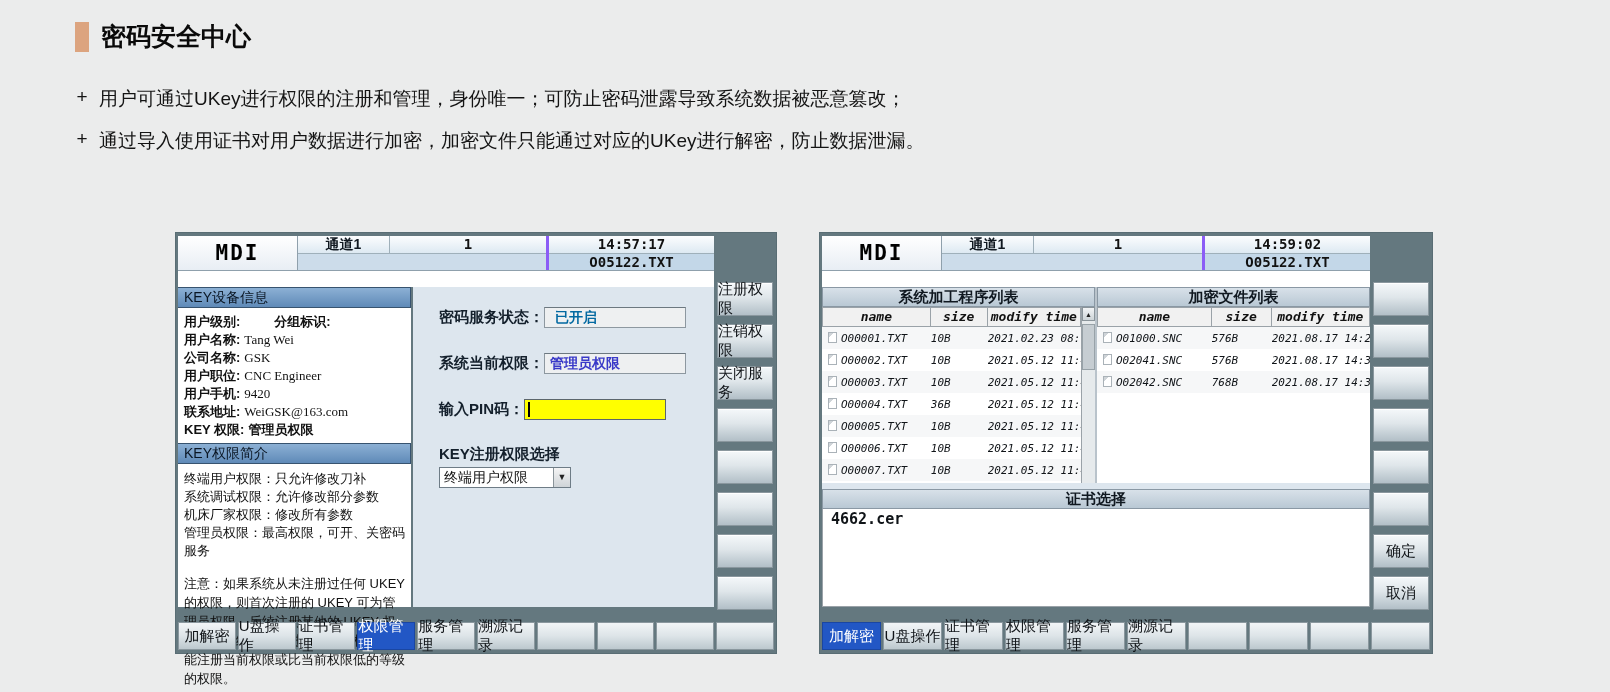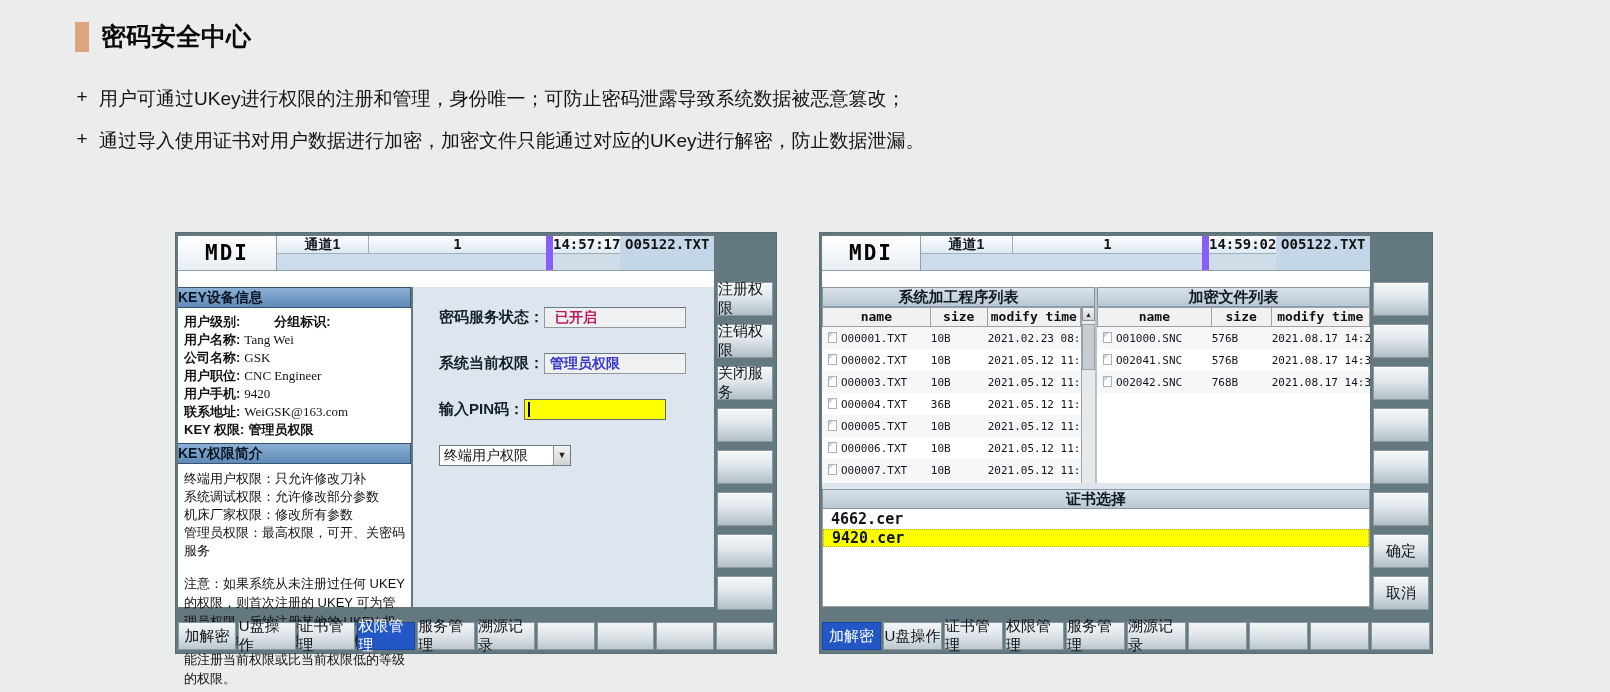--- a/index.html
+++ b/index.html
@@ -20,52 +20,52 @@
   .bullet-line { display: flex; gap: 10px; font-size: 19px; margin-bottom: 16px; color: #141414; }
   .bullet-marker { width: 14px; text-align: center; }
 
   
   .screen { position: absolute; top: 233px; height: 420px; background: #64787f; box-shadow: 0 0 0 1px #596d74; }
   .screen.left  { left: 176px; width: 600px; }
   .screen.right { left: 820px; width: 612px; }
 
   
   .cnc-header { position: absolute; left: 2px; top: 3px; right: 62px; height: 35px; display: flex; background: #cfdde9; border-bottom: 1px solid #8fa0ac; }
-  .mdi-cell { width: 99px; background: linear-gradient(180deg,#ffffff,#e8eef4); border-right: 1px solid #8fa0ac; display: flex; align-items: center; justify-content: center; font-family: "DejaVu Sans Mono", monospace; font-size: 21px; font-weight: bold; letter-spacing: 2px; color: #000; }
+  .mdi-cell { width: 120px; background: linear-gradient(180deg,#ffffff,#e8eef4); border-right: 1px solid #8fa0ac; display: flex; align-items: center; justify-content: center; font-family: "DejaVu Sans Mono", monospace; font-size: 21px; font-weight: bold; letter-spacing: 2px; color: #000; }
   .hdr-mid { flex: 1; display: flex; flex-direction: column; }
   .hdr-row1 { height: 18px; display: flex; background: linear-gradient(180deg,#fcfdfe,#dde9f2); border-bottom: 1px solid #9fb0ba; }
   .hdr-channel { width: 92px; border-right: 1px solid #9fb0ba; text-align: center; font-size: 14px; line-height: 17px; font-weight: bold; color: #101820; }
   .hdr-one { flex: 1; text-align: center; font-size: 14px; line-height: 17px; font-weight: bold; font-family: "DejaVu Sans Mono", monospace; }
   .hdr-row2 { flex: 1; background: #ccdcea; }
-  .hdr-right { width: 168px; display: flex; flex-direction: row; border-left: 7px solid #8b5cf6; font-family: "DejaVu Sans Mono", monospace; }
+  .hdr-right { width: 168px; display: flex; flex-direction: column; border-left: 3px solid #8b5cf6; font-family: "DejaVu Sans Mono", monospace; }
   .hdr-time { height: 18px; background: linear-gradient(180deg,#fcfdfe,#dde9f2); border-bottom: 1px solid #9fb0ba; text-align: center; font-size: 14px; line-height: 17px; font-weight: bold; }
   .hdr-file { flex: 1; background: #c3d7e8; text-align: center; font-size: 14px; line-height: 16px; font-weight: bold; }
 
   .white-strip { position: absolute; left: 2px; top: 38px; right: 62px; height: 16px; background: #ffffff; }
 
   
   .cnc-body { position: absolute; left: 2px; top: 54px; right: 62px; bottom: 46px; background: #dde6ee; display: flex; }
 
   
   .info-panel { width: 235px; background: #ffffff; display: flex; flex-direction: column; border-right: 2px solid #64787f; }
-  .panel-header { height: 21px; background: linear-gradient(180deg,#8cb0d4,#5f8ab8); border: 1px solid #37536f; border-left: none; color: #0a1624; font-size: 14px; font-weight: bold; line-height: 19px; }
+  .panel-header { height: 21px; background: linear-gradient(180deg,#8cb0d4,#5f8ab8); border: 1px solid #37536f; border-left: none; color: #0a1624; font-size: 14px; font-weight: normal; line-height: 19px; padding-left: 6px; }
   .info-lines { padding: 5px 6px 4px 6px; font-size: 13px; line-height: 18px; }
   .info-row { display: flex; }
   .info-row .lab { font-weight: bold; white-space: nowrap; }
   .info-row .val { font-family: "Liberation Serif", serif; padding-left: 4px; }
   .info-row .lab2 { font-weight: bold; margin-left: 34px; }
   .perm-lines { padding: 6px 6px; font-size: 13px; line-height: 18px; flex: 1; }
   .perm-note { margin-top: 14px; line-height: 19px; }
 
   
   .form-area { flex: 1; padding: 20px 0 0 26px; font-size: 15px; }
   .form-row { display: flex; align-items: center; margin-bottom: 25px; }
   .form-label { font-weight: bold; color: #14202c; white-space: nowrap; }
   .form-input { width: 142px; height: 21px; background: #eef0f1; border: 1px solid #8d98a0; border-top-color: #6c7880; font-size: 14px; font-weight: bold; line-height: 19px; padding-left: 5px; }
-  .status-red { color: #be185d; padding-left: 10px; }
+  .status-red { color: #0369a1; padding-left: 10px; }
   .perm-blue { color: #3a3ac8; }
   .pin-input { width: 142px; height: 21px; background: #ffff00; border: 1px solid #5c666c; position: relative; }
   .caret { position: absolute; left: 3px; top: 2px; width: 2px; height: 15px; background: #000; }
   .select-group { margin-top: 12px; }
   .select-label { font-weight: bold; margin-bottom: 3px; color: #14202c; }
   .select-box { width: 132px; height: 21px; background: #ffffff; border: 1px solid #6e7c86; display: flex; }
   .select-text { flex: 1; font-size: 14px; line-height: 19px; padding-left: 4px; }
   .select-arrow { width: 17px; background: linear-gradient(180deg,#f4f4f4,#cfd4d8); border-left: 1px solid #8a949a; font-size: 9px; line-height: 19px; text-align: center; color: #222; }
 
   
@@ -79,21 +79,21 @@
   .tab.active { background: #2257c5; color: #ffffff; border-color: #1a46a2; }
 
   
   .body-right { flex-direction: column; padding: 0; }
   .tables-row { height: 196px; display: flex; }
   .file-table { display: flex; flex-direction: column; background: #ffffff; border-right: 2px solid #b9c3cb; }
   .file-table.first { flex: 1; }
   .file-table.second { width: 273px; border-right: none; }
   .table-title { height: 20px; background: linear-gradient(180deg,#d8e1e9,#b9c8d4); border: 1px solid #8a98a4; text-align: center; font-size: 15px; font-weight: bold; line-height: 18px; color: #101820; }
   .table-inner { flex: 1; display: flex; overflow: hidden; }
-  .table-main { flex: 1; display: flex; flex-direction: column; }
+  .table-main { flex: 1; display: flex; flex-direction: column; font-style: italic; }
   .thead { display: flex; height: 20px; }
   .th { background: #f1f1f1; border: 1px solid #9aa2a8; border-left: none; font-size: 13px; font-weight: bold; text-align: center; line-height: 18px; font-family: "DejaVu Sans Mono", monospace; }
   .th:first-child { border-left: 1px solid #9aa2a8; }
   .c-name { width: 42%; } .c-size { width: 22%; } .c-time { width: 36%; }
   .trow { display: flex; height: 22px; align-items: center; font-family: "DejaVu Sans Mono", monospace; font-size: 11px; color: #101418; }
   .trow:nth-child(odd) { background: #ffffff; }
   .trow:nth-child(even) { background: #f6f7f8; }
   .td { overflow: hidden; white-space: nowrap; }
   .td.name { display: flex; align-items: flex-start; gap: 4px; padding-left: 6px; }
   .doc-icon { width: 9px; height: 11px; background: linear-gradient(135deg,#cfd4d8 3px,#ffffff 3px); border: 1px solid #aab2b8; flex: none; }
@@ -198,20 +198,21 @@
         <div class="form-input perm-blue">管理员权限</div>
       </div>
       <div class="form-row">
         <span class="form-label">输入PIN码：</span>
         <div class="pin-input">
           <span class="caret"></span>
           <span></span>
         </div>
       </div>
       <div class="select-group">
+        <div class="select-label">KEY注册权限选择</div>
         <div class="select-box">
           <span class="select-text">终端用户权限</span>
           <span class="select-arrow">▼</span>
         </div>
       </div>
     </div>
   </div>
 
   <div class="btn-col">
     <div class="side-btn" style="top:3px">注册权限</div>
@@ -368,21 +369,20 @@
             </div>
           </div>
         </div>
       </div>
     </div>
 
     <div class="cert-section">
       <div class="table-title">证书选择</div>
       <div class="cert-list">
         <div class="cert-item">4662.cer</div>
-        <div class="cert-item selected">9420.cer</div>
       </div>
     </div>
   </div>
 
   <div class="btn-col">
     <div class="side-btn" style="top:3px"></div>
     <div class="side-btn" style="top:45px"></div>
     <div class="side-btn" style="top:87px"></div>
     <div class="side-btn" style="top:129px"></div>
     <div class="side-btn" style="top:171px"></div>

